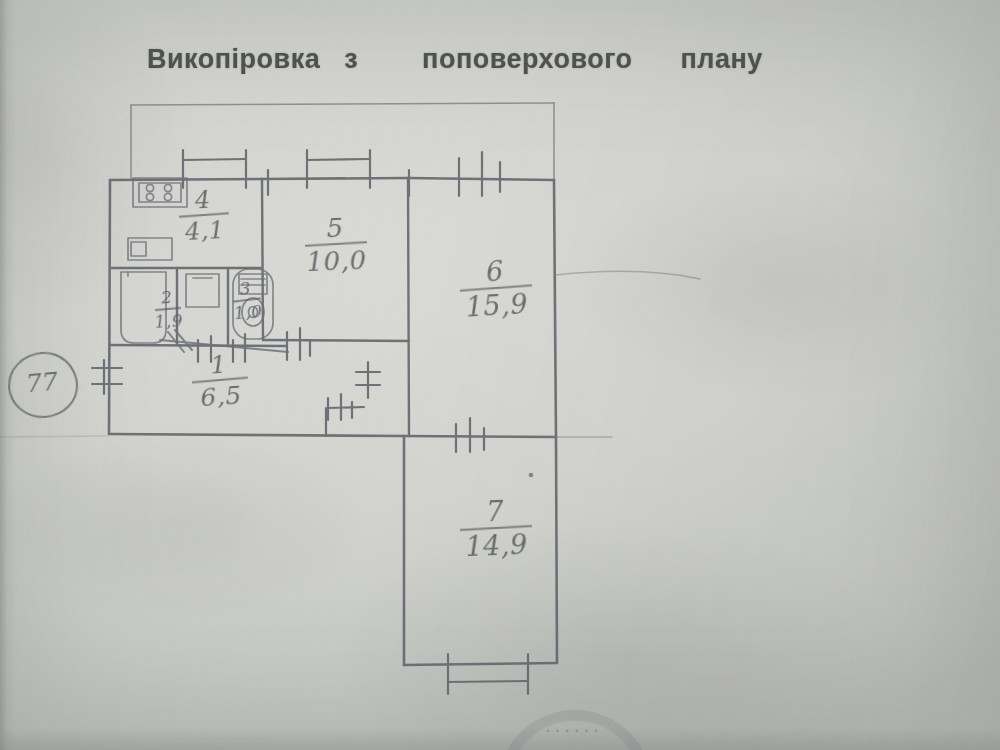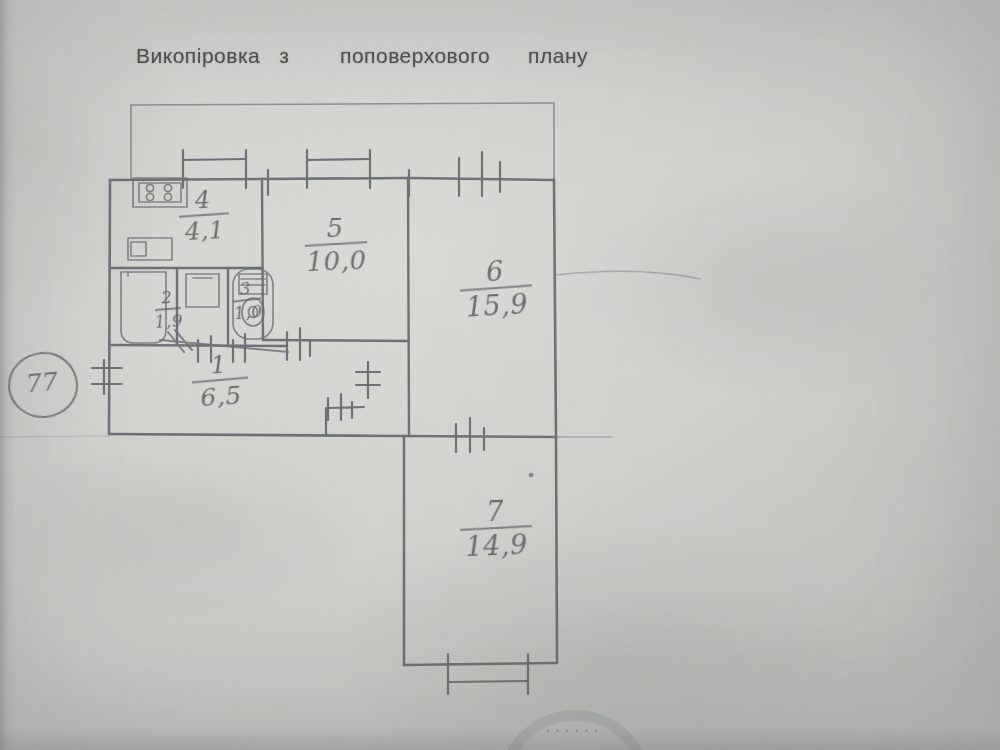--- a/index.html
+++ b/index.html
@@ -49,25 +49,25 @@
     position: absolute;
     left: 0; bottom: 0;
     width: 1000px; height: 22px;
     background: linear-gradient(0deg, rgba(120,122,120,0.30) 0%, rgba(200,202,200,0) 100%);
     pointer-events: none;
   }
 
   
   #title {
     position: absolute;
-    left: 136px;
+    left: 147px;
     top: 44px;
     width: 720px;
-    font-size: 21px;
-    font-weight: 400;
+    font-size: 27px;
+    font-weight: 700;
     color: #4c4f4e;
     letter-spacing: .5px;
     white-space: pre;
     text-shadow: 0 0 1.6px rgba(90,92,92,0.55);
     filter: blur(.25px);
   }
 
   
   #plan-svg {
     position: absolute;

